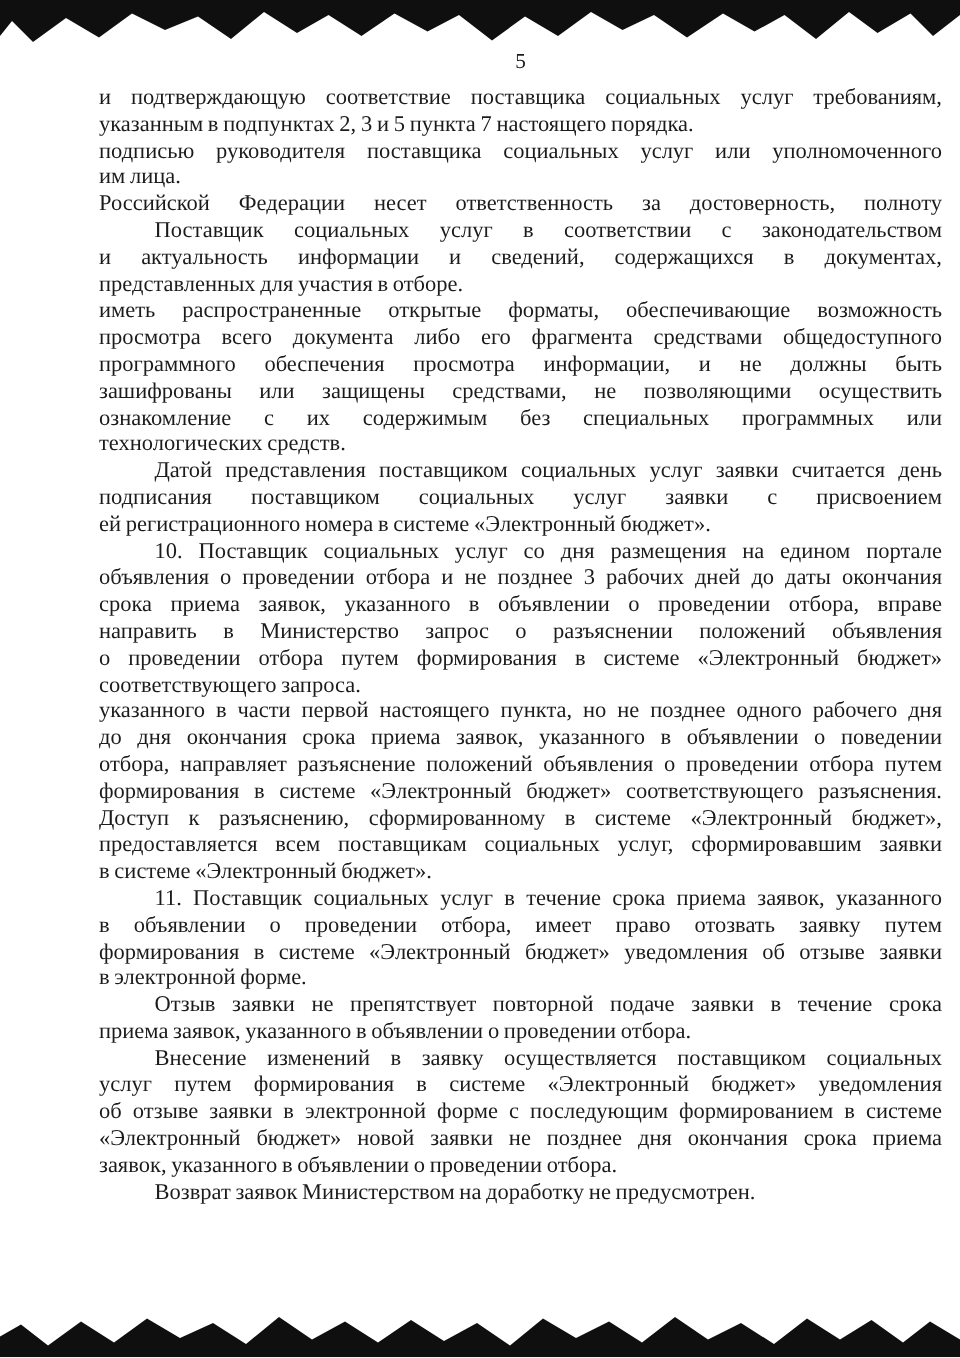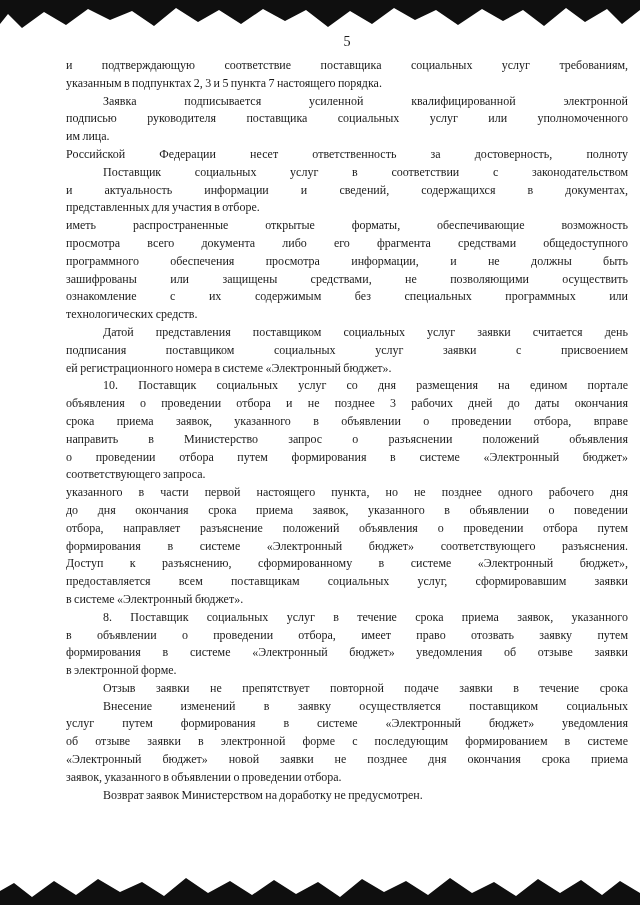--- a/index.html
+++ b/index.html
@@ -11,21 +11,21 @@
   }
   .scan-edge { position:absolute; left:0; width:640px; display:block; }
   .scan-edge.top { top:0; }
   .scan-edge.bottom { bottom:0; }
   .page-number {
     position:absolute; top:33px; left:66px; width:562px;
     text-align:center; font-size:14.2px; line-height:17px;
   }
   .text-block {
     position:absolute; top:57px; left:66px; width:562px;
-    font-size:12px; line-height:17.8px; word-spacing:-0.6px;
+    font-size:15px; line-height:17.8px; word-spacing:-0.6px;
   }
   .paragraph { margin:0; }
   .line { text-align:justify; text-align-last:justify; }
   .line.last { text-align-last:left; }
   .line.first { text-indent:37px; }
 </style>
 </head>
 <body>
 
 <div class="page">
@@ -38,21 +38,20 @@
   </svg>
 
   <div class="page-number">5</div>
 
   <div class="text-block">
       <div class="paragraph">
         <div class="line">и подтверждающую соответствие поставщика социальных услуг требованиям,</div>
         <div class="line last">указанным в подпунктах 2, 3 и 5 пункта 7 настоящего порядка.</div>
       </div>
       <div class="paragraph">
-        <div class="line first">Заявка подписывается усиленной квалифицированной электронной</div>
         <div class="line">подписью руководителя поставщика социальных услуг или уполномоченного</div>
         <div class="line last">им лица.</div>
       </div>
       <div class="paragraph">
         <div class="line">Российской Федерации несет ответственность за достоверность, полноту</div>
         <div class="line first">Поставщик социальных услуг в соответствии с законодательством</div>
         <div class="line">и актуальность информации и сведений, содержащихся в документах,</div>
         <div class="line last">представленных для участия в отборе.</div>
       </div>
       <div class="paragraph">
@@ -79,27 +78,28 @@
       <div class="paragraph">
         <div class="line">указанного в части первой настоящего пункта, но не позднее одного рабочего дня</div>
         <div class="line">до дня окончания срока приема заявок, указанного в объявлении о поведении</div>
         <div class="line">отбора, направляет разъяснение положений объявления о проведении отбора путем</div>
         <div class="line">формирования в системе «Электронный бюджет» соответствующего разъяснения.</div>
         <div class="line">Доступ к разъяснению, сформированному в системе «Электронный бюджет»,</div>
         <div class="line">предоставляется всем поставщикам социальных услуг, сформировавшим заявки</div>
         <div class="line last">в системе «Электронный бюджет».</div>
       </div>
       <div class="paragraph">
-        <div class="line first">8. Поставщик социальных услуг в течение срока приема заявок, указанного</div>
+        <div class="line first">11. Поставщик социальных услуг в течение срока приема заявок, указанного</div>
         <div class="line">в объявлении о проведении отбора, имеет право отозвать заявку путем</div>
         <div class="line">формирования в системе «Электронный бюджет» уведомления об отзыве заявки</div>
         <div class="line last">в электронной форме.</div>
       </div>
       <div class="paragraph">
         <div class="line first">Отзыв заявки не препятствует повторной подаче заявки в течение срока</div>
+        <div class="line last">приема заявок, указанного в объявлении о проведении отбора.</div>
       </div>
       <div class="paragraph">
         <div class="line first">Внесение изменений в заявку осуществляется поставщиком социальных</div>
         <div class="line">услуг путем формирования в системе «Электронный бюджет» уведомления</div>
         <div class="line">об отзыве заявки в электронной форме с последующим формированием в системе</div>
         <div class="line">«Электронный бюджет» новой заявки не позднее дня окончания срока приема</div>
         <div class="line last">заявок, указанного в объявлении о проведении отбора.</div>
       </div>
       <div class="paragraph">
         <div class="line first last">Возврат заявок Министерством на доработку не предусмотрен.</div>

